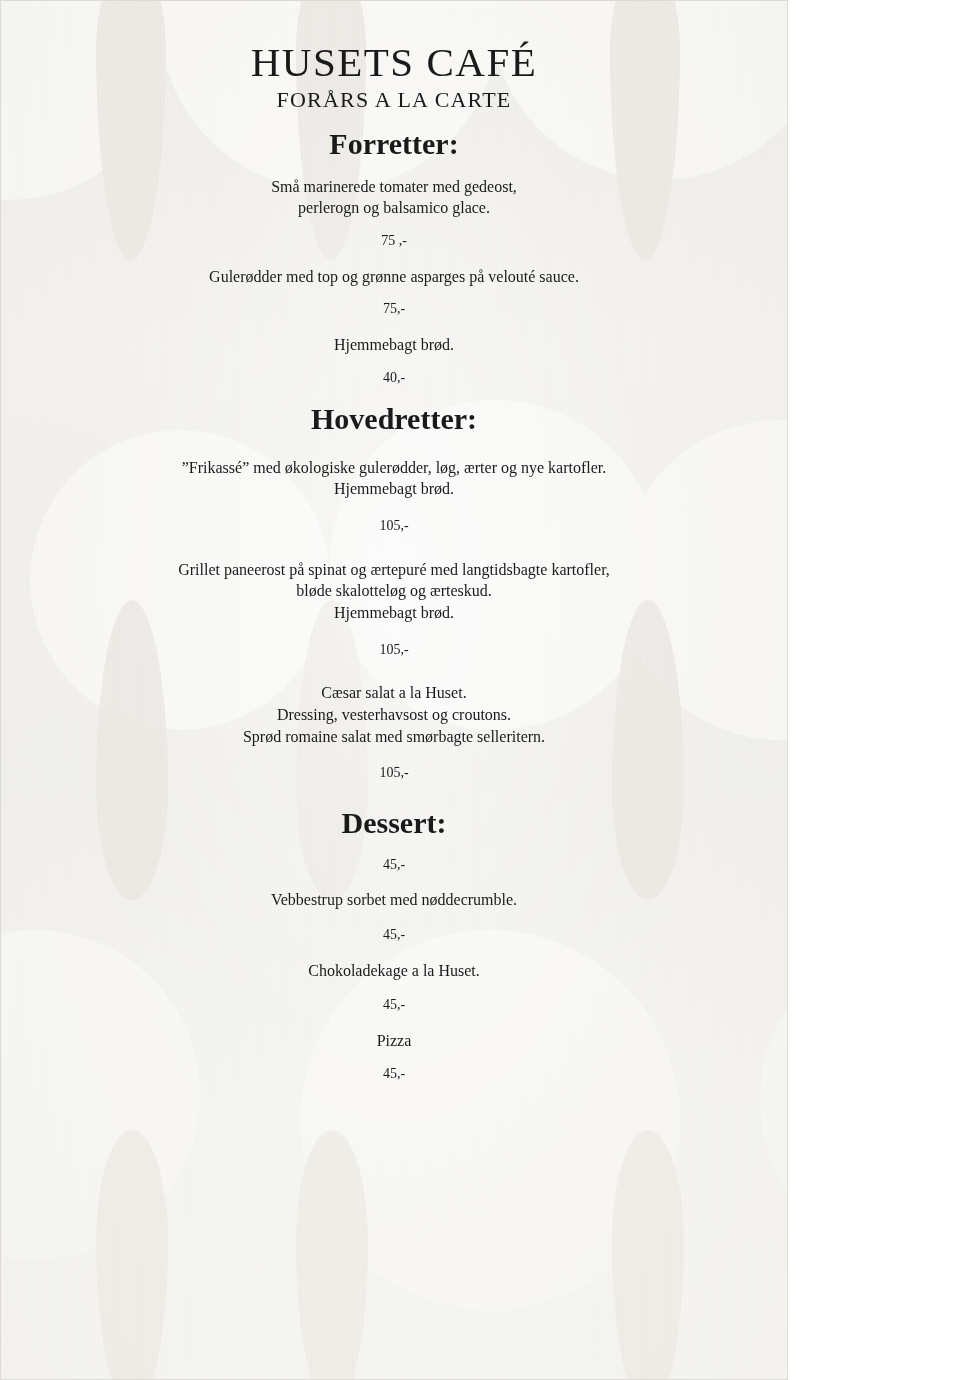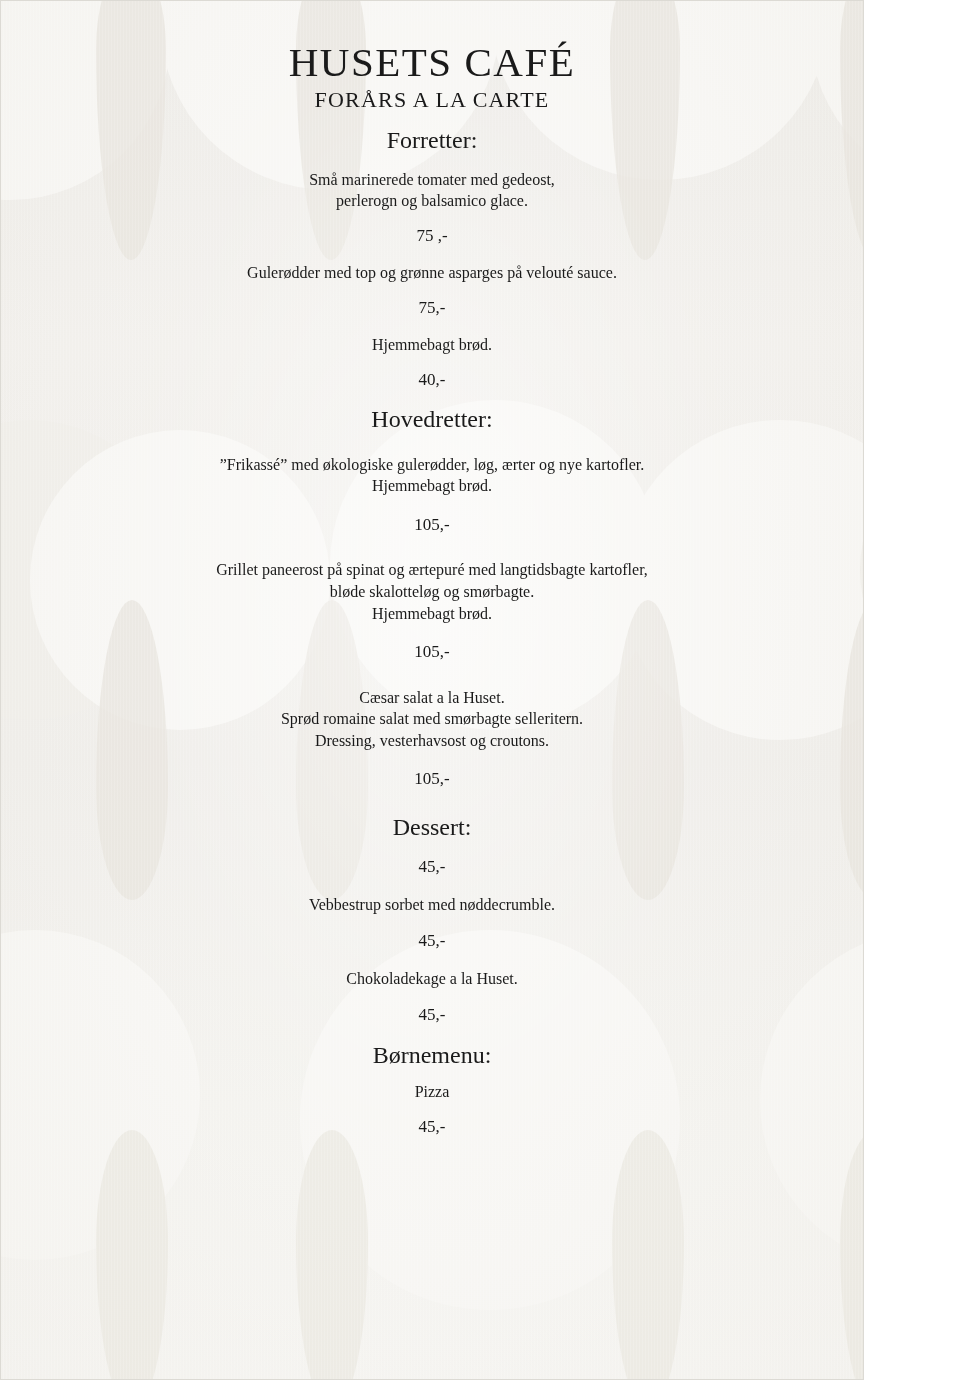--- a/index.html
+++ b/index.html
@@ -2,21 +2,21 @@
 <html><head>
 <meta charset="utf-8">
 <style>
   html, body {
     margin: 0;
     padding: 0;
     background: #ffffff;
   }
   #page {
     position: relative;
-    width: 864px;
+    width: 788px;
     height: 1380px;
     overflow: hidden;
     background: #f2f1ed;
     font-family: "Liberation Serif", serif;
     color: #1a1a1a;
   }
   
   #bg {
     position: absolute;
     inset: 0;
@@ -72,35 +72,35 @@
     margin: 4px 0 2px 0;
     line-height: 1.1;
   }
   .subtitle {
     font-size: 22px;
     letter-spacing: 1.2px;
     margin: 0 0 2px 0;
     font-weight: 400;
   }
   .section-head {
-    font-size: 24px;
-    font-weight: 400;
+    font-size: 30px;
+    font-weight: 700;
     margin: 18px 0 14px 0;
     line-height: 1.15;
   }
   .item {
     margin: 0 0 4px 0;
   }
   .item-line {
     font-size: 16px;
     line-height: 1.35;
     margin: 0;
   }
   .price {
-    font-size: 17px;
+    font-size: 14px;
     margin: 14px 0 16px 0;
     line-height: 1.2;
   }
   .sec-starters .section-head { margin-top: 14px; }
   .sec-mains .section-head { margin-top: 12px; margin-bottom: 20px; }
   .sec-dessert .section-head { margin-top: 4px; margin-bottom: 12px; }
   .sec-kids .section-head { margin-top: 6px; margin-bottom: 12px; }
   .sec-mains .item { margin-bottom: 2px; }
   .sec-mains .price { margin: 18px 0 24px 0; }
   .sec-dessert .price { margin: 16px 0 16px 0; }
@@ -174,29 +174,29 @@
       <h3 class="section-head">Hovedretter:</h3>
 
       <div class="item">
         <p class="item-line">”Frikassé” med økologiske gulerødder, løg, ærter og nye kartofler.</p>
         <p class="item-line">Hjemmebagt brød.</p>
       </div>
       <p class="price">105,-</p>
 
       <div class="item">
         <p class="item-line">Grillet paneerost på spinat og ærtepuré med langtidsbagte kartofler,</p>
-        <p class="item-line">bløde skalotteløg og smørbagte.</p>
+        <p class="item-line">bløde skalotteløg og ærteskud.</p>
         <p class="item-line">Hjemmebagt brød.</p>
       </div>
       <p class="price">105,-</p>
 
       <div class="item">
         <p class="item-line">Cæsar salat a la Huset.</p>
+        <p class="item-line">Dressing, vesterhavsost og croutons.</p>
         <p class="item-line">Sprød romaine salat med smørbagte selleritern.</p>
-        <p class="item-line">Dressing, vesterhavsost og croutons.</p>
       </div>
       <p class="price">105,-</p>
     </section>
 
     <section class="sec-dessert">
       <h3 class="section-head">Dessert:</h3>
 
       <p class="price">45,-</p>
 
       <div class="item">
@@ -204,21 +204,20 @@
       </div>
       <p class="price">45,-</p>
 
       <div class="item">
         <p class="item-line">Chokoladekage a la Huset.</p>
       </div>
       <p class="price">45,-</p>
     </section>
 
     <section class="sec-kids">
-      <h3 class="section-head">Børnemenu:</h3>
 
       <div class="item">
         <p class="item-line">Pizza</p>
       </div>
       <p class="price">45,-</p>
     </section>
   </div>
 
   <div id="frame"></div>
 </div>

